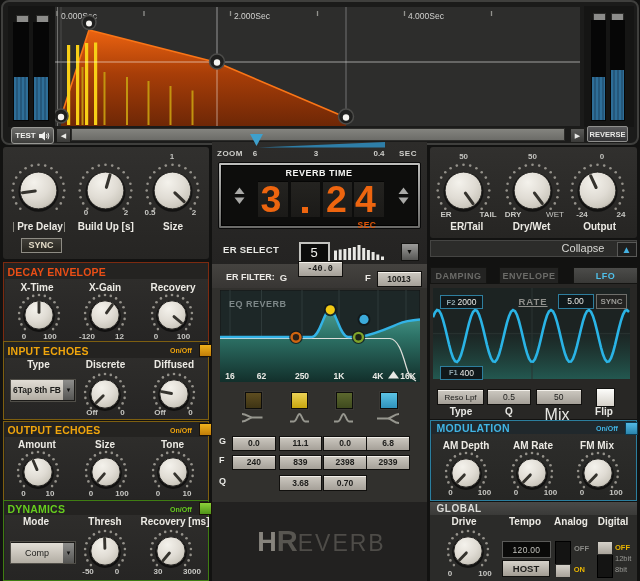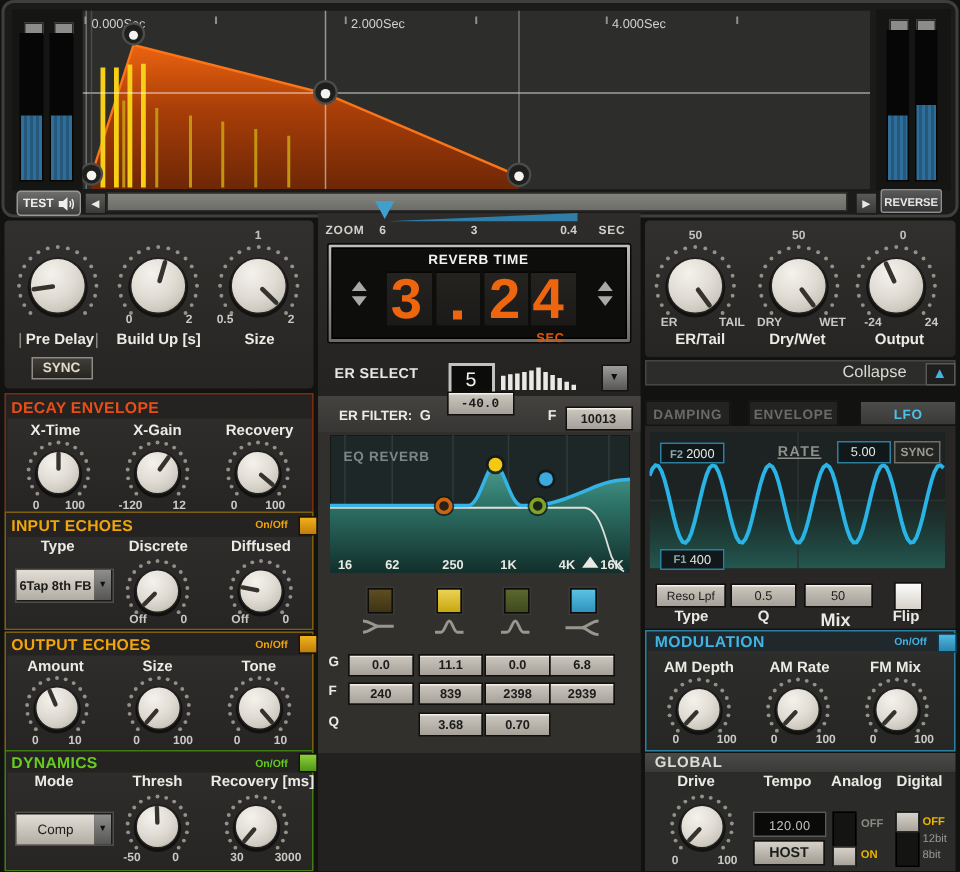--- a/index.html
+++ b/index.html
@@ -643,20 +643,21 @@
 <div style="position:absolute;left:278.8px;top:435.5px;width:41.3px;height:13.5px;background:linear-gradient(#cdc9c1,#a5a098);border:1px solid #11100e;box-shadow:inset 0 1px 0 #f2efe9;display:flex;align-items:center;justify-content:center;font-size:8.5px;font-weight:700;color:#1c1c1a;">11.1</div>
 <div style="position:absolute;left:323.4px;top:435.5px;width:41.3px;height:13.5px;background:linear-gradient(#cdc9c1,#a5a098);border:1px solid #11100e;box-shadow:inset 0 1px 0 #f2efe9;display:flex;align-items:center;justify-content:center;font-size:8.5px;font-weight:700;color:#1c1c1a;">0.0</div>
 <div style="position:absolute;left:366.4px;top:435.5px;width:41.3px;height:13.5px;background:linear-gradient(#cdc9c1,#a5a098);border:1px solid #11100e;box-shadow:inset 0 1px 0 #f2efe9;display:flex;align-items:center;justify-content:center;font-size:8.5px;font-weight:700;color:#1c1c1a;">6.8</div>
 <div style="position:absolute;left:232.3px;top:454.5px;width:41.3px;height:13.5px;background:linear-gradient(#cdc9c1,#a5a098);border:1px solid #11100e;box-shadow:inset 0 1px 0 #f2efe9;display:flex;align-items:center;justify-content:center;font-size:8.5px;font-weight:700;color:#1c1c1a;">240</div>
 <div style="position:absolute;left:278.8px;top:454.5px;width:41.3px;height:13.5px;background:linear-gradient(#cdc9c1,#a5a098);border:1px solid #11100e;box-shadow:inset 0 1px 0 #f2efe9;display:flex;align-items:center;justify-content:center;font-size:8.5px;font-weight:700;color:#1c1c1a;">839</div>
 <div style="position:absolute;left:323.4px;top:454.5px;width:41.3px;height:13.5px;background:linear-gradient(#cdc9c1,#a5a098);border:1px solid #11100e;box-shadow:inset 0 1px 0 #f2efe9;display:flex;align-items:center;justify-content:center;font-size:8.5px;font-weight:700;color:#1c1c1a;">2398</div>
 <div style="position:absolute;left:366.4px;top:454.5px;width:41.3px;height:13.5px;background:linear-gradient(#cdc9c1,#a5a098);border:1px solid #11100e;box-shadow:inset 0 1px 0 #f2efe9;display:flex;align-items:center;justify-content:center;font-size:8.5px;font-weight:700;color:#1c1c1a;">2939</div>
 <div style="position:absolute;left:278.8px;top:475px;width:41.3px;height:13.5px;background:linear-gradient(#cdc9c1,#a5a098);border:1px solid #11100e;box-shadow:inset 0 1px 0 #f2efe9;display:flex;align-items:center;justify-content:center;font-size:8.5px;font-weight:700;color:#1c1c1a;">3.68</div>
 <div style="position:absolute;left:323.4px;top:475px;width:41.3px;height:13.5px;background:linear-gradient(#cdc9c1,#a5a098);border:1px solid #11100e;box-shadow:inset 0 1px 0 #f2efe9;display:flex;align-items:center;justify-content:center;font-size:8.5px;font-weight:700;color:#1c1c1a;">0.70</div>
 <div style="position:absolute;left:212px;top:502px;width:215px;height:79px;background:#222120;"></div>
+<div style="position:absolute;left:321.5px;top:527px;transform:translateX(-50%);white-space:nowrap;line-height:1;"><span style="font-size:27px;font-weight:700;color:#87847d;">H</span><span style="font-size:29px;font-weight:700;color:#585651;">R</span><span style="font-size:23px;font-weight:400;color:#4e4c48;letter-spacing:2px;">EVERB</span></div>
 <div style="position:absolute;left:430px;top:147px;width:207px;height:91px;background:linear-gradient(#31302e,#262523);border-radius:3px;"></div>
 <svg width="59" height="59" style="position:absolute;left:434.1px;top:161.1px;">
       <defs>
         <radialGradient id="kg463_190" cx="38%" cy="28%" r="80%">
           <stop offset="0%" stop-color="#f4f2ec"></stop>
           <stop offset="55%" stop-color="#e0dcd4"></stop>
           <stop offset="85%" stop-color="#cdc9bf"></stop>
           <stop offset="100%" stop-color="#a7a298"></stop>
         </radialGradient>
       </defs>
@@ -746,21 +747,21 @@
       <circle cx="29.5" cy="30.7" r="20.0" fill="rgba(0,0,0,0.55)"></circle>
       <circle cx="29.5" cy="29.5" r="18.4" fill="url(#kg597_190)" stroke="#232220" stroke-width="1"></circle>
       <line x1="28.1" y1="26.5" x2="22.7" y2="14.8" stroke="#35332e" stroke-width="3.1" stroke-linecap="round"></line>
     </svg>
 <div style="position:absolute;left:463.6px;top:152.5px;transform:translateX(-50%);font-size:8px;color:#c2c2be;font-weight:700;letter-spacing:0;white-space:nowrap;line-height:1;">50</div>
 <div style="position:absolute;left:532.5px;top:152.5px;transform:translateX(-50%);font-size:8px;color:#c2c2be;font-weight:700;letter-spacing:0;white-space:nowrap;line-height:1;">50</div>
 <div style="position:absolute;left:602px;top:152.5px;transform:translateX(-50%);font-size:8px;color:#c2c2be;font-weight:700;letter-spacing:0;white-space:nowrap;line-height:1;">0</div>
 <div style="position:absolute;left:446px;top:211px;transform:translateX(-50%);font-size:8px;color:#c8c8c4;font-weight:700;letter-spacing:0;white-space:nowrap;line-height:1;">ER</div>
 <div style="position:absolute;left:488px;top:211px;transform:translateX(-50%);font-size:8px;color:#c8c8c4;font-weight:700;letter-spacing:0;white-space:nowrap;line-height:1;">TAIL</div>
 <div style="position:absolute;left:513px;top:211px;transform:translateX(-50%);font-size:8px;color:#c8c8c4;font-weight:700;letter-spacing:0;white-space:nowrap;line-height:1;">DRY</div>
-<div style="position:absolute;left:555px;top:211px;transform:translateX(-50%);font-size:8px;color:#c8c8c4;font-weight:700;letter-spacing:0;white-space:nowrap;line-height:1;text-align:center;">WET</div>
+<div style="position:absolute;left:555px;top:211px;transform:translateX(-50%);font-size:8px;color:#c8c8c4;font-weight:400;letter-spacing:0;white-space:nowrap;line-height:1;text-align:center;">WET</div>
 <div style="position:absolute;left:582px;top:211px;transform:translateX(-50%);font-size:8px;color:#c8c8c4;font-weight:700;letter-spacing:0;white-space:nowrap;line-height:1;">-24</div>
 <div style="position:absolute;left:621px;top:211px;transform:translateX(-50%);font-size:8px;color:#c8c8c4;font-weight:700;letter-spacing:0;white-space:nowrap;line-height:1;">24</div>
 <div style="position:absolute;left:466.8px;top:221.5px;transform:translateX(-50%);font-size:10px;color:#eceae4;font-weight:700;letter-spacing:0;white-space:nowrap;line-height:1;">ER/Tail</div>
 <div style="position:absolute;left:531.6px;top:221.5px;transform:translateX(-50%);font-size:10px;color:#eceae4;font-weight:700;letter-spacing:0;white-space:nowrap;line-height:1;">Dry/Wet</div>
 <div style="position:absolute;left:599.6px;top:221.5px;transform:translateX(-50%);font-size:10px;color:#eceae4;font-weight:700;letter-spacing:0;white-space:nowrap;line-height:1;">Output</div>
 <div style="position:absolute;left:430px;top:240px;width:207px;height:17px;background:#2c2c2a;border:1px solid #454543;box-sizing:border-box;"></div>
 <div style="position:absolute;left:583px;top:242.5px;transform:translateX(-50%);font-size:11px;color:#d8d8d4;font-weight:400;letter-spacing:0;white-space:nowrap;line-height:1;">Collapse</div>
 <div style="position:absolute;left:616.5px;top:242px;width:18px;height:13px;background:#1f1f1e;border:1px solid #595957;display:flex;align-items:center;justify-content:center;font-size:10px;color:#45b2e2;">▲</div>
 <div style="position:absolute;left:430px;top:267px;width:57px;height:17px;background:#232322;border:1px solid #141412;box-sizing:border-box;display:flex;align-items:center;justify-content:center;font-size:9px;font-weight:700;color:#6b6b68;letter-spacing:0.5px;">DAMPING</div>
 <div style="position:absolute;left:499px;top:267px;width:60px;height:17px;background:#232322;border:1px solid #141412;box-sizing:border-box;display:flex;align-items:center;justify-content:center;font-size:9px;font-weight:700;color:#6b6b68;letter-spacing:0.5px;">ENVELOPE</div>
@@ -791,21 +792,21 @@
 <div style="position:absolute;left:440px;top:365.5px;width:41px;height:12px;background:#10181a;border:1px solid #2e7e9e;display:flex;align-items:center;justify-content:center;">
       <span style="font-size:7.5px;color:#8fa6ad;font-weight:700;">F1&nbsp;</span>
       <span style="font-size:8.5px;color:#e9e9e5;">400</span>
     </div>
 <div style="position:absolute;left:436.8px;top:389px;width:45.5px;height:14px;background:linear-gradient(#cdc9c1,#a5a098);border:1px solid #11100e;box-shadow:inset 0 1px 0 #f2efe9;display:flex;align-items:center;justify-content:center;font-size:8px;font-weight:400;color:#1c1c1a;">Reso Lpf</div>
 <div style="position:absolute;left:487px;top:389px;width:42px;height:14px;background:linear-gradient(#cdc9c1,#a5a098);border:1px solid #11100e;box-shadow:inset 0 1px 0 #f2efe9;display:flex;align-items:center;justify-content:center;font-size:8.5px;font-weight:400;color:#1c1c1a;">0.5</div>
 <div style="position:absolute;left:536px;top:389px;width:43.5px;height:14px;background:linear-gradient(#cdc9c1,#a5a098);border:1px solid #11100e;box-shadow:inset 0 1px 0 #f2efe9;display:flex;align-items:center;justify-content:center;font-size:8.5px;font-weight:400;color:#1c1c1a;">50</div>
 <div style="position:absolute;left:596px;top:387.5px;width:17px;height:17px;background:linear-gradient(#fdfdfb,#d5d1c9);border:1px solid #121210;"></div>
 <div style="position:absolute;left:461px;top:406.5px;transform:translateX(-50%);font-size:10px;color:#e8e8e4;font-weight:700;letter-spacing:0;white-space:nowrap;line-height:1;">Type</div>
 <div style="position:absolute;left:509px;top:406.5px;transform:translateX(-50%);font-size:10px;color:#e8e8e4;font-weight:700;letter-spacing:0;white-space:nowrap;line-height:1;">Q</div>
-<div style="position:absolute;left:557px;top:406.5px;transform:translateX(-50%);font-size:12px;color:#e8e8e4;font-weight:700;letter-spacing:0;white-space:nowrap;line-height:1;">Mix</div>
+<div style="position:absolute;left:557px;top:406.5px;transform:translateX(-50%);font-size:16px;color:#e8e8e4;font-weight:400;letter-spacing:0;white-space:nowrap;line-height:1;">Mix</div>
 <div style="position:absolute;left:604px;top:406.5px;transform:translateX(-50%);font-size:10px;color:#e8e8e4;font-weight:700;letter-spacing:0;white-space:nowrap;line-height:1;">Flip</div>
 <div style="position:absolute;left:430px;top:419.5px;width:207px;height:81.5px;border:1.5px solid #2b7f9f;background:#20282c;box-sizing:border-box;"></div>
 <div style="position:absolute;left:431.5px;top:434px;width:204px;height:65.5px;background:linear-gradient(#2d2d2b,#262624);"></div>
 <div style="position:absolute;left:436.5px;top:423px;font-size:10.5px;color:#41b4e4;font-weight:700;letter-spacing:0.3px;white-space:nowrap;line-height:1;">MODULATION</div>
 <div style="position:absolute;left:607px;top:424.5px;transform:translateX(-50%);font-size:7px;color:#41b4e4;font-weight:700;letter-spacing:0;white-space:nowrap;line-height:1;">On/Off</div>
 <div style="position:absolute;left:625px;top:421.5px;width:11px;height:11px;background:linear-gradient(#52b9e4,#2a85ad);border:1px solid #0c3a50;"></div>
 <div style="position:absolute;left:466px;top:440.5px;transform:translateX(-50%);font-size:10px;color:#eceae4;font-weight:700;letter-spacing:0;white-space:nowrap;line-height:1;">AM Depth</div>
 <div style="position:absolute;left:533px;top:440.5px;transform:translateX(-50%);font-size:10px;color:#eceae4;font-weight:700;letter-spacing:0;white-space:nowrap;line-height:1;">AM Rate</div>
 <div style="position:absolute;left:597px;top:440.5px;transform:translateX(-50%);font-size:10px;color:#eceae4;font-weight:700;letter-spacing:0;white-space:nowrap;line-height:1;">FM Mix</div>
 <svg width="48" height="48" style="position:absolute;left:442.0px;top:448.5px;">

